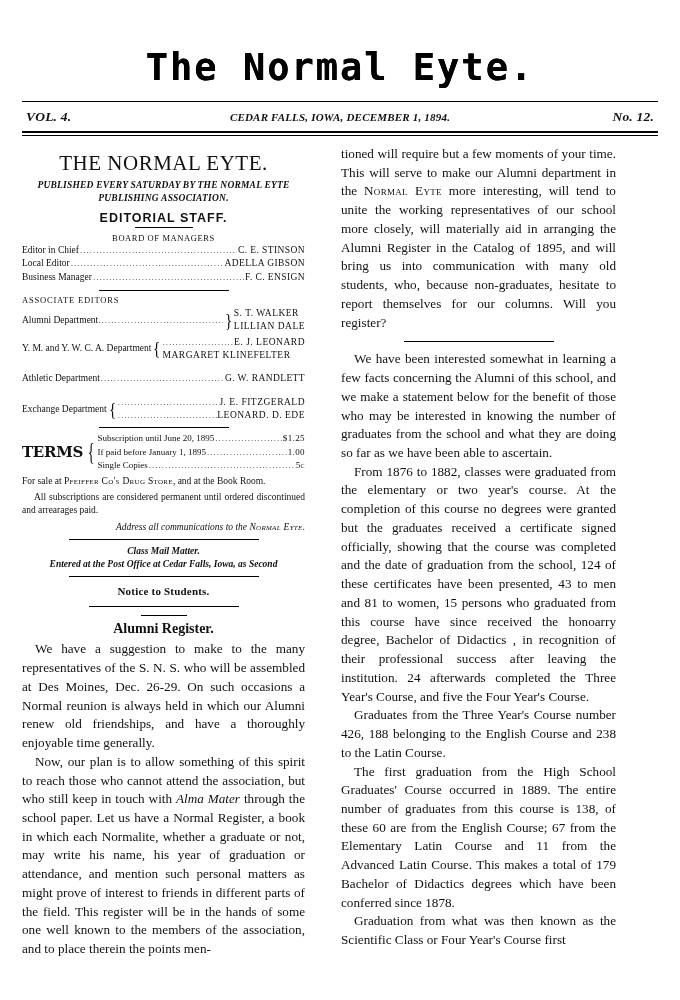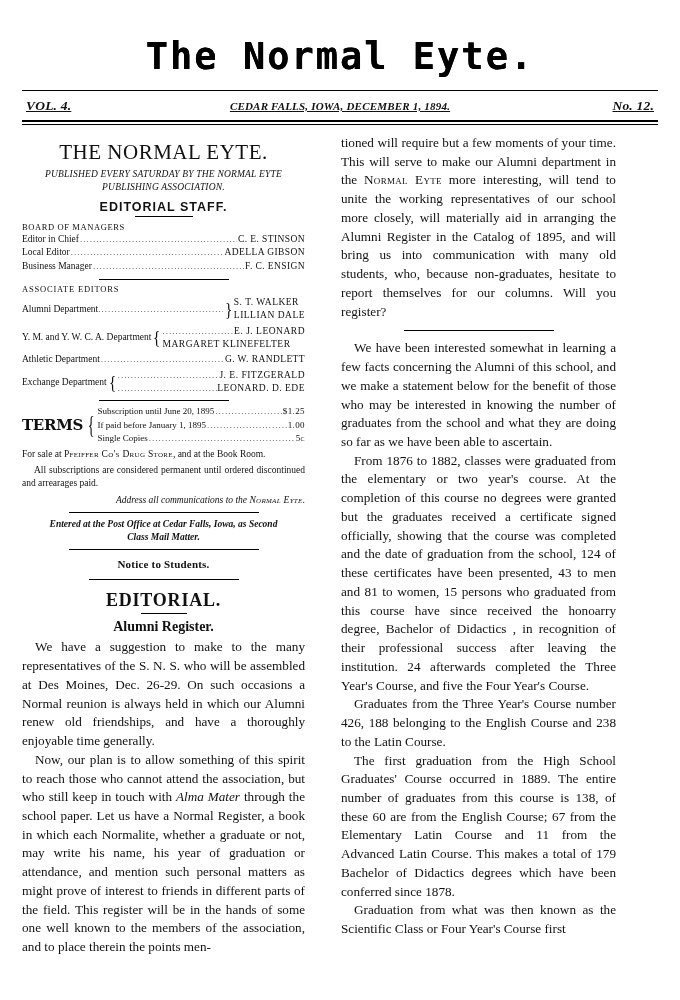--- a/index.html
+++ b/index.html
@@ -12,21 +12,21 @@
     height: 1000px;
     font-family: "Liberation Serif", "DejaVu Serif", serif;
     color: #111111;
     overflow: hidden;
   }
   .page {
     position: relative;
     width: 680px;
     height: 1000px;
     box-sizing: border-box;
-    padding: 0 22px;
+    padding: 11px 22px;
   }
 
   
   .masthead {
     text-align: center;
     padding-top: 38px;
     padding-bottom: 6px;
   }
   .masthead-title {
     font-family: "DejaVu Sans Mono", "Liberation Mono", monospace;
@@ -47,21 +47,20 @@
   
   .volline {
     display: flex;
     align-items: baseline;
     justify-content: space-between;
     padding: 7px 4px 6px 4px;
     font-style: italic;
     font-weight: 700;
     font-size: 13.5px;
     letter-spacing: 0.2px;
-    text-decoration: underline;
   }
   .volline .center {
     flex: 1;
     text-align: center;
     font-size: 11px;
   }
   .volline .left { min-width: 74px; text-align: left; }
   .volline .right { min-width: 74px; text-align: right; }
 
   .double-rule {
@@ -88,21 +87,21 @@
   .flag-title {
     text-align: center;
     font-size: 21px;
     letter-spacing: 0.5px;
     margin: 6px 0 3px 0;
     font-weight: 400;
   }
   .flag-sub {
     text-align: center;
     font-style: italic;
-    font-weight: 400;
+    font-weight: 700;
     font-size: 9.5px;
     line-height: 1.35;
     letter-spacing: 0.2px;
     margin-bottom: 6px;
   }
   .staff-head {
     text-align: center;
     font-family: "Liberation Sans", "DejaVu Sans", sans-serif;
     font-weight: 700;
     font-size: 12.5px;
@@ -111,21 +110,21 @@
   }
   .mini-rule {
     width: 58px;
     height: 0;
     border-top: 1.4px solid #000;
     margin: 2px auto 5px auto;
   }
   .mini-rule.w130 { width: 130px; margin-top: 5px; margin-bottom: 4px; }
 
   .board-head {
-    text-align: left;
+    text-align: center;
     font-size: 8.5px;
     font-variant: small-caps;
     letter-spacing: 0.6px;
     margin-bottom: 1px;
   }
 
   
   .lrow {
     display: flex;
     align-items: baseline;
@@ -351,21 +350,21 @@
             <span class="pline">
               <span class="dots">........................................................................................................</span>
               <span class="nm">E. J. LEONARD</span>
             </span>
             <span class="pline">
               <span class="nm">MARGARET KLINEFELTER</span>
             </span>
           </span>
         </div>
 
-        <div class="lrow" style="margin:2px 0;justify-content:center;">
+        <div class="lrow" style="margin:10px 0;justify-content:center;">
           <span class="lbl">Athletic Department</span>
           <span class="dots">........................................................................................................</span>
           <span class="val">G. W. RANDLETT</span>
         </div>
 
         <div class="brace-row">
           <span class="lbl">Exchange Department</span>
           <span class="brace">{</span>
           <span class="pair">
             <span class="pline">
@@ -404,30 +403,29 @@
         </div>
 
         <div class="fineprint"><span>For sale at </span><span class="sc">Pfeiffer Co's Drug Store</span><span>, and at the Book Room.</span></div>
 
         <div class="fineprint indent">All subscriptions are considered permanent until ordered discontinued and arrearages paid.</div>
 
         <div class="fineprint center"><span>Address all communications to the </span><span class="sc">Normal Eyte</span><span>.</span></div>
 
         <div class="mini-rule w130" style="width:190px;"></div>
         <div class="entered">
+          <div>Class Mail Matter.</div>
           <div>Entered at the Post Office at Cedar Falls, Iowa, as Second</div>
-          <div>Class Mail Matter.</div>
         </div>
         <div class="mini-rule w130" style="width:190px;"></div>
       </div>
 
       <h2 class="head">Notice to Students.</h2>
 
       <div class="sep-rule"></div>
-      <h2 class="head editorial">EDITORIAL.</h2>
       <div class="mini-rule" style="width:46px;"></div>
       <h3 class="subhead">Alumni Register.</h3>
 
       <p class="body">We have a suggestion to make to the many representatives of the S. N. S. who will be assembled at Des Moines, Dec. 26-29.  On such occasions a Normal reunion is always held in which our Alumni renew old friendships, and have a thoroughly enjoyable time generally.</p>
       <p class="body"><span>Now, our plan is to allow something of this spirit to reach those who cannot attend the association, but who still keep in touch with </span><span class="ital">Alma Mater</span><span> through the school paper.  Let us have a Normal Register, a book in which each Normalite, whether a graduate or not, may write his name, his year of graduation or attendance, and mention such personal matters as might prove of interest to friends in different parts of the field.  This register will be in the hands of some one well known to the members of the association, and to place therein the points men-</span></p>
     </div>
 
     <div class="col col-right">
 
       <p class="body cont"><span>tioned will require but a few moments of your time.  This will serve to make our Alumni department in the </span><span class="sc">Normal Eyte</span><span> more interesting, will tend to unite the working representatives of our school more closely, will materially aid in arranging the Alumni Register in the Catalog of 1895, and will bring us into communication with many old students, who, because non-graduates, hesitate to report themselves for our columns.  Will you register?</span></p>

